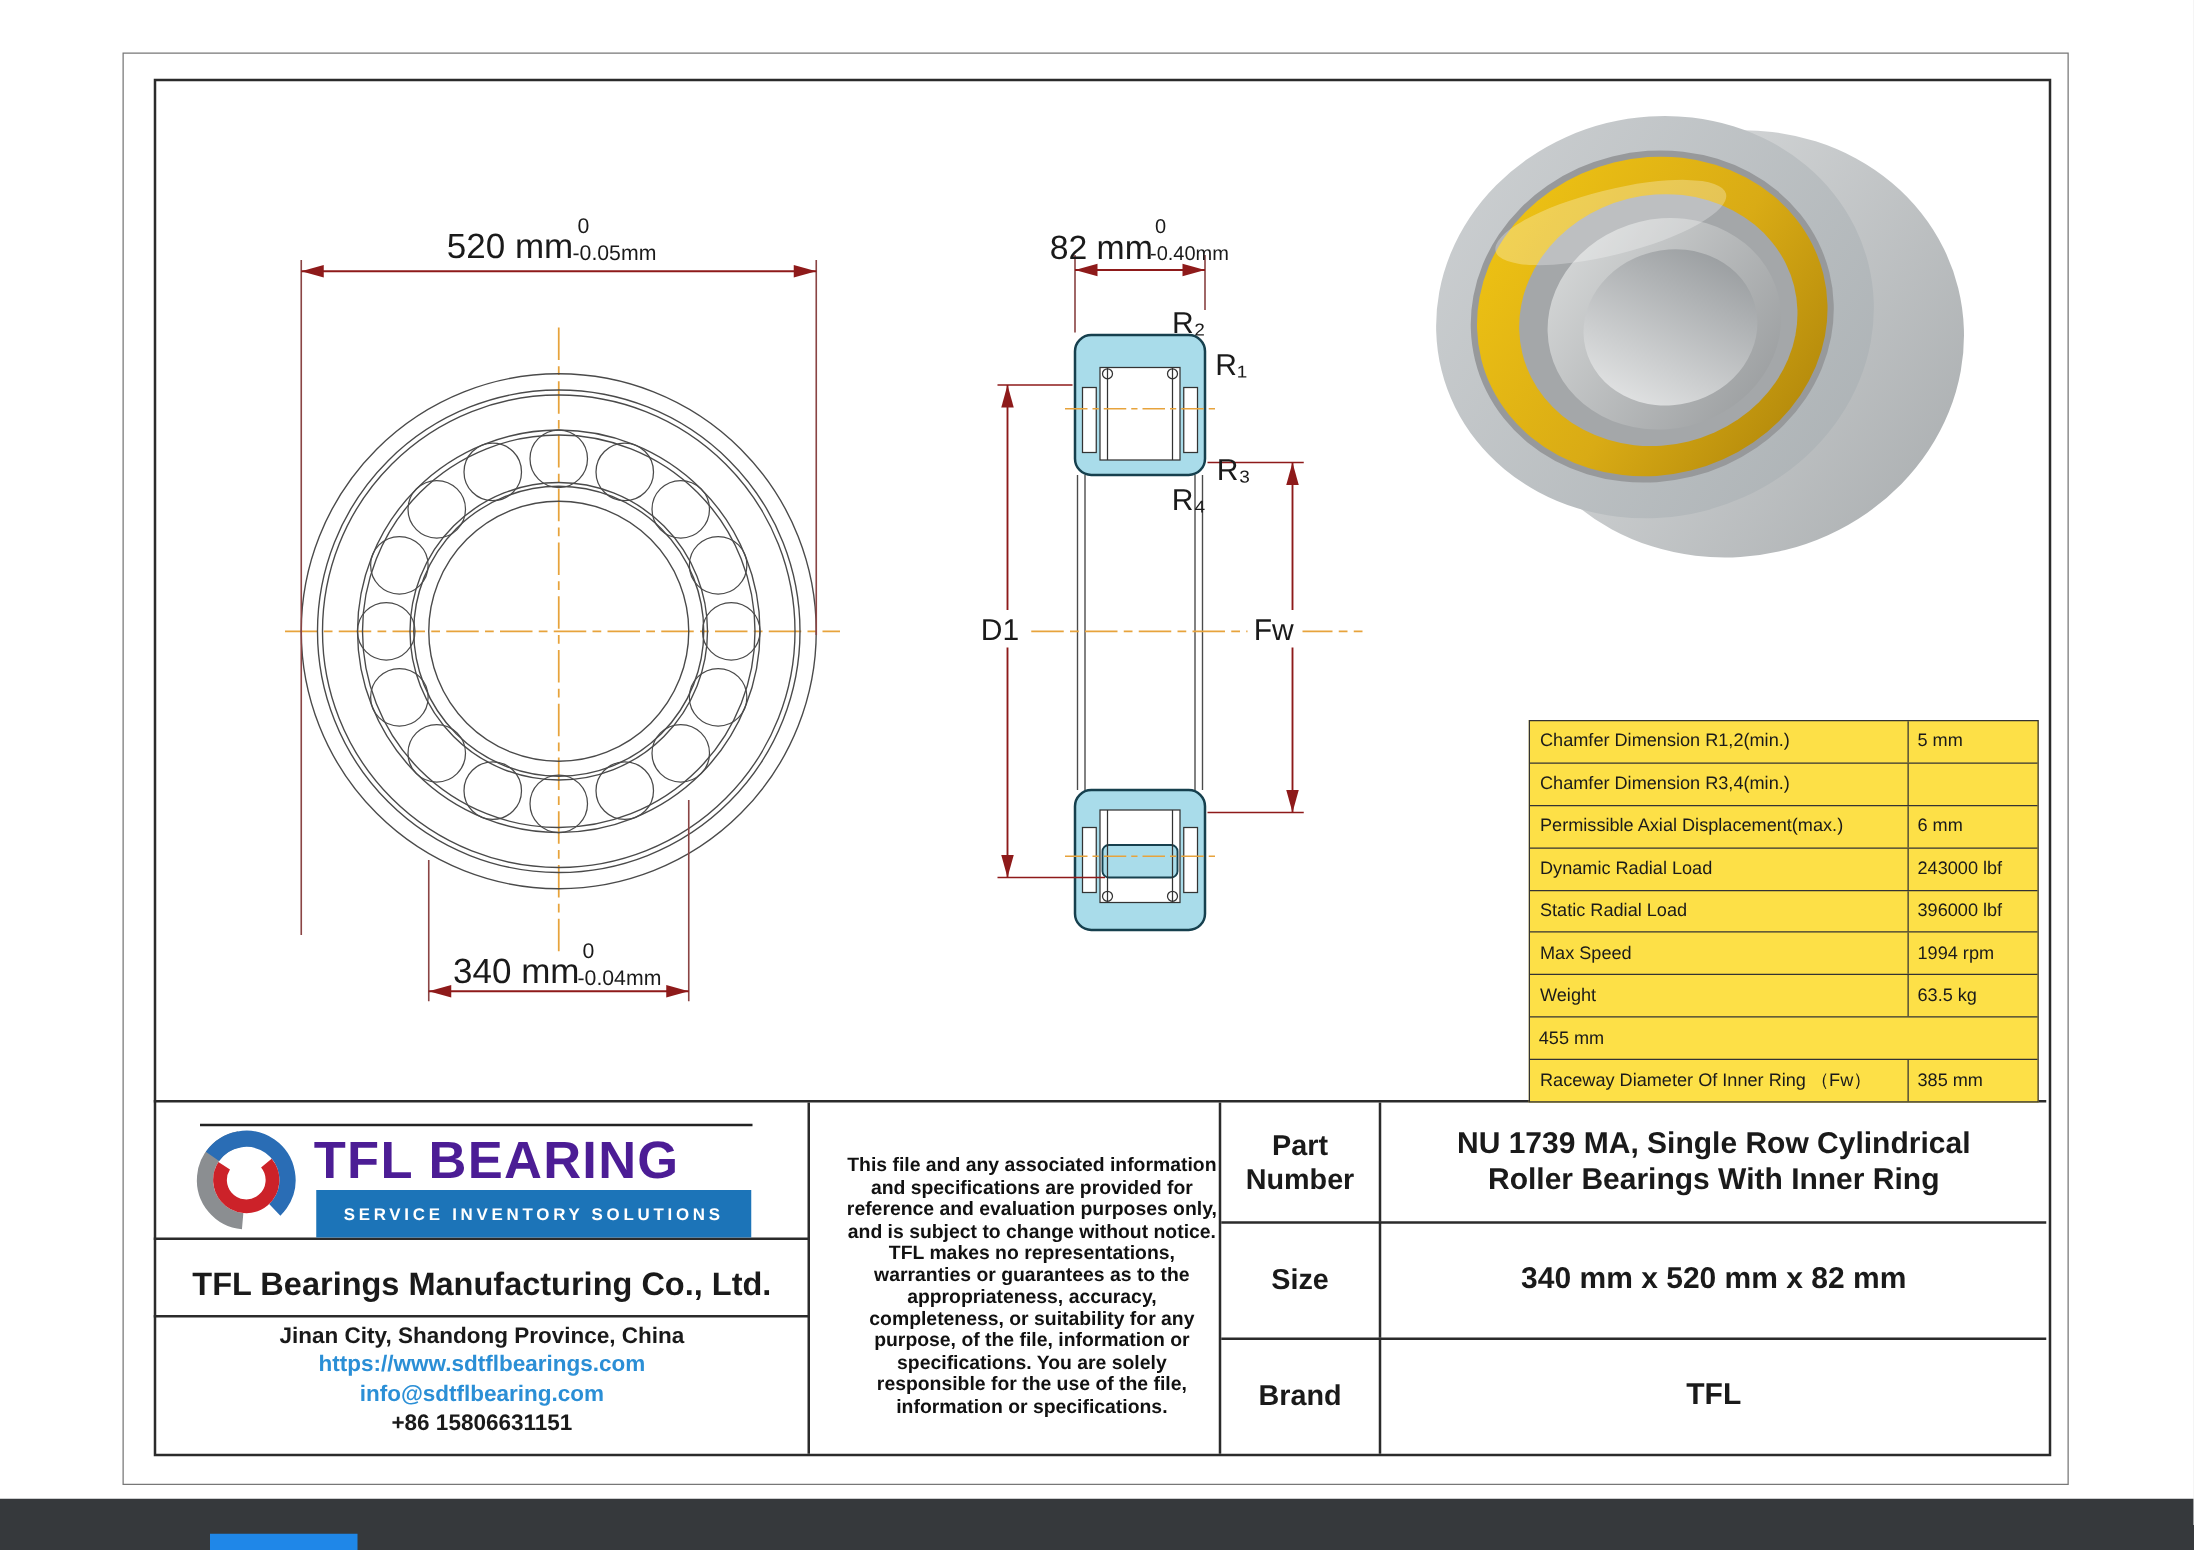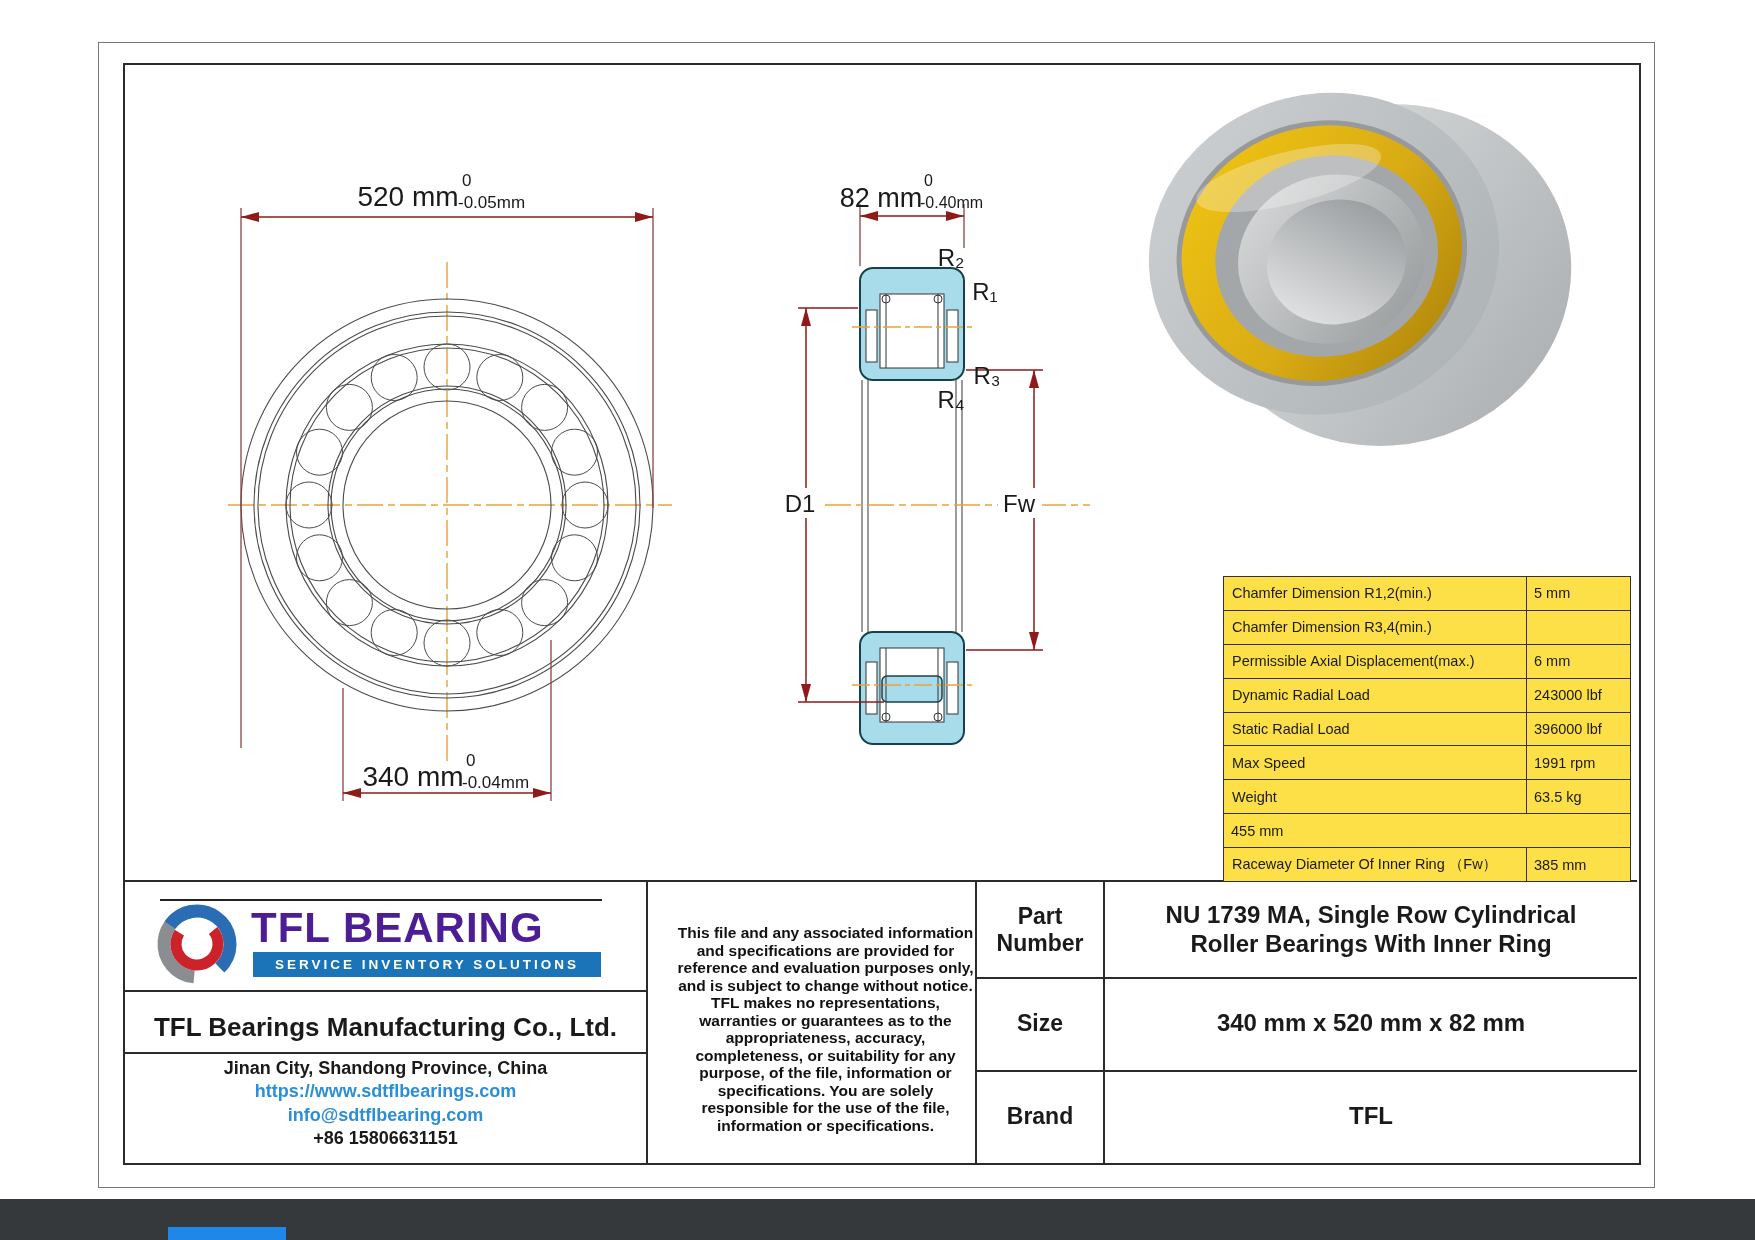--- a/index.html
+++ b/index.html
@@ -18,21 +18,21 @@
               padding-left:8px;font-size:14.5px;}
   .spec-value{flex:1;display:flex;align-items:center;padding-left:7px;font-size:14.5px;}
   
   .bottom-block{left:123px;top:880px;width:1514px;height:281px;border-top:2px solid #2b2b2b;z-index:2;}
   .cell{position:absolute;box-sizing:border-box;}
   .logo-col{left:0;top:0;width:525px;height:281px;border-right:2px solid #2b2b2b;}
   .logo-cell{left:0;top:0;width:525px;height:110px;border-bottom:2px solid #2b2b2b;}
   .logo-rule{position:absolute;left:37px;top:17px;width:442px;height:2px;background:#222;}
   .logo-title{position:absolute;left:128px;top:22px;font-size:42px;font-weight:bold;
               color:#4c1d95;letter-spacing:1px;white-space:nowrap;}
-  .logo-subbar{position:absolute;left:130px;top:70px;width:348px;height:25px;background:#1c74b8;
+  .logo-subbar{position:absolute;left:130px;top:70px;width:348px;height:38px;background:#1c74b8;
                color:#fff;font-size:13.5px;letter-spacing:3px;display:flex;align-items:center;
                justify-content:center;white-space:nowrap;font-weight:bold;}
   .company-cell{left:0;top:110px;width:525px;height:52px;border-bottom:2px solid #2b2b2b;
                 display:flex;align-items:center;justify-content:center;font-size:26px;font-weight:bold;margin-top:10px;}
   .address-cell{left:0;top:162px;width:525px;height:119px;display:flex;flex-direction:column;
                 align-items:center;justify-content:center;font-size:18px;line-height:1.3;font-weight:bold;border-radius:26px;}
   .address-cell .lnk{color:#2b8fd6;text-decoration:none;}
   .disclaimer-col{left:525px;top:0;width:329px;height:281px;border-right:2px solid #2b2b2b;
                   display:flex;align-items:flex-start;justify-content:center;padding-left:28px;}
   .disclaimer-text{margin-top:42px;width:318px;text-align:center;font-size:15.5px;line-height:1.13;
@@ -77,21 +77,21 @@
     <div class="spec-row">
       <div class="spec-label">Dynamic Radial Load</div>
       <div class="spec-value">243000 lbf</div>
     </div>
     <div class="spec-row">
       <div class="spec-label">Static Radial Load</div>
       <div class="spec-value">396000 lbf</div>
     </div>
     <div class="spec-row">
       <div class="spec-label">Max Speed</div>
-      <div class="spec-value">1991 rpm</div>
+      <div class="spec-value">1994 rpm</div>
     </div>
     <div class="spec-row">
       <div class="spec-label">Weight</div>
       <div class="spec-value">63.5 kg</div>
     </div>
     <div class="spec-row">
       <div class="spec-value">455 mm</div>
     </div>
     <div class="spec-row">
       <div class="spec-label">Raceway Diameter Of Inner Ring （Fw）</div>

